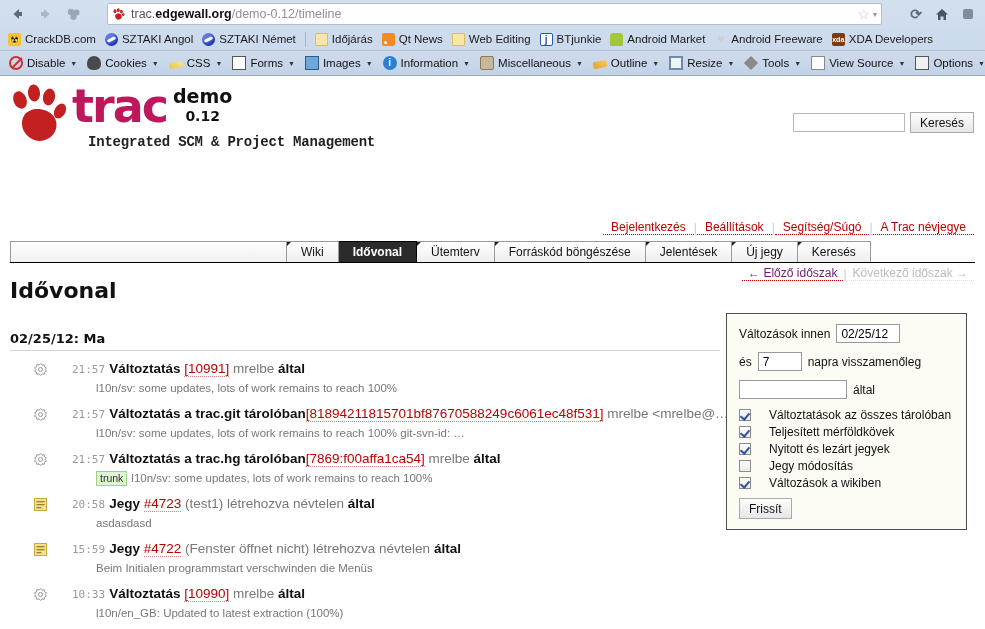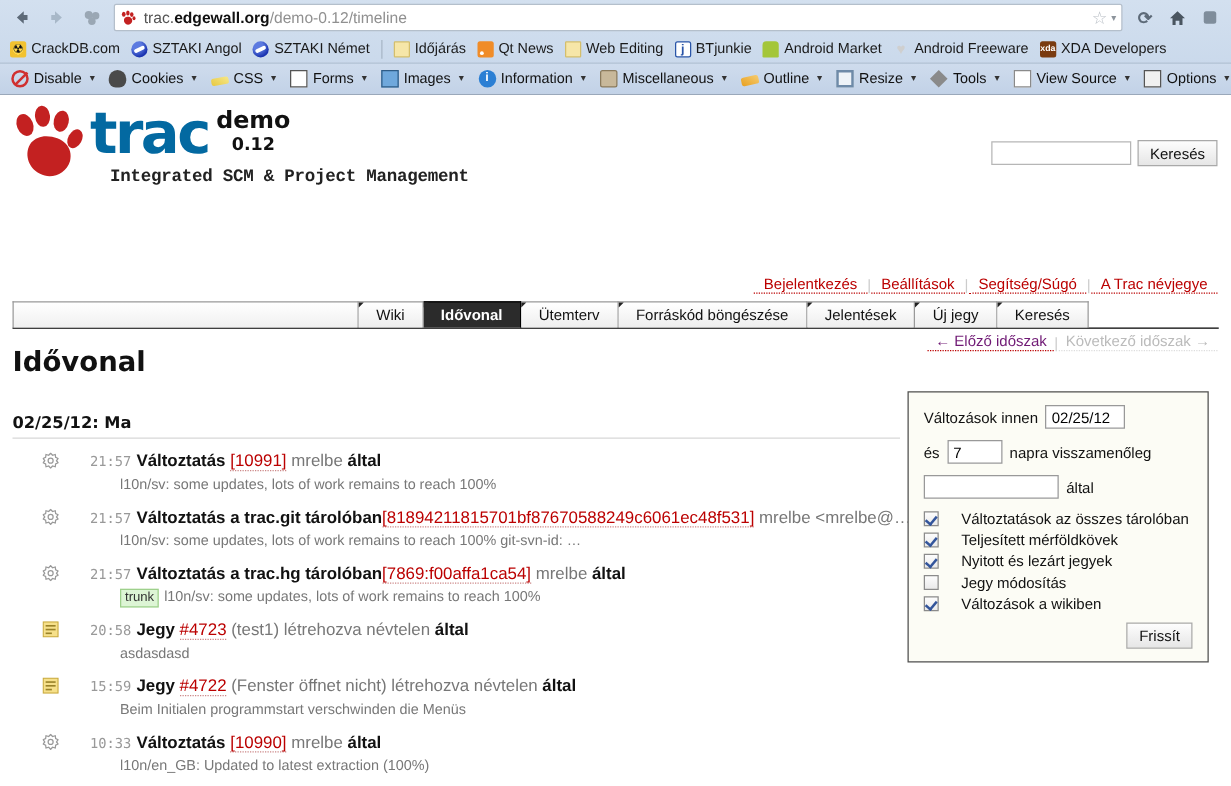--- a/index.html
+++ b/index.html
@@ -36,21 +36,21 @@
 
   .urlbox {
     flex: 1;
     height: 22px;
     background: #ffffff;
     border: 1px solid #b4bfcb;
     border-radius: 2px;
     display: flex;
     align-items: center;
     padding: 0 4px;
-    margin: 0 3px;
+    margin: 0 19px;
     font-size: 12.5px;
     color: #777;
     overflow: hidden;
   }
   .urlbox .favicon { margin-right: 6px; display:flex; align-items:center;}
   .url-text { white-space: nowrap; }
   .url-text .dim { color: #909090; }
   .url-text .strong { color: #111; font-weight: bold; }
   .url-text .host { color: #555; }
   .urlbox-right { margin-left: auto; display:flex; align-items:center; gap:3px; }
@@ -141,21 +141,21 @@
     position: absolute;
     left: 10px; top: 8px;
     display: flex; align-items: flex-start;
   }
   .paw { width: 58px; height: 60px; }
   .trac-word {
     font-family: "DejaVu Sans", sans-serif;
     font-weight: bold;
     font-size: 46px;
     letter-spacing: -2px;
-    color: #0369a1;
+    color: #be185d;
     line-height: 44px;
     margin-left: 4px;
   }
   .demo-ver {
     margin-left: 6px;
     margin-top: 2px;
     font-family: "DejaVu Sans", sans-serif;
     font-weight: bold;
     color: #111;
     line-height: 20px;
@@ -307,21 +307,21 @@
     border:1px solid #8b8b8b;
     background: linear-gradient(to bottom,#fdfdfd,#eaeaea);
     display:inline-block; position:relative; flex:0 0 auto;
   }
   .chk.on:after{
     content:""; position:absolute; left:2px; top:1px;
     width:4px;height:7px;
     border:solid #33559b; border-width:0 2px 2px 0;
     transform: rotate(40deg);
   }
-  .filter-btn-row { display:flex; justify-content:flex-end; margin-top: 8px; }
+  .filter-btn-row { display:flex; justify-content:flex-start; margin-top: 8px; }
 
   
   .date-header {
     position: absolute;
     left: 10px; top: 255px;
     width: 710px;
     font-size: 13px;
     font-weight: bold;
     color: #111;
     font-family: "DejaVu Sans", sans-serif;

